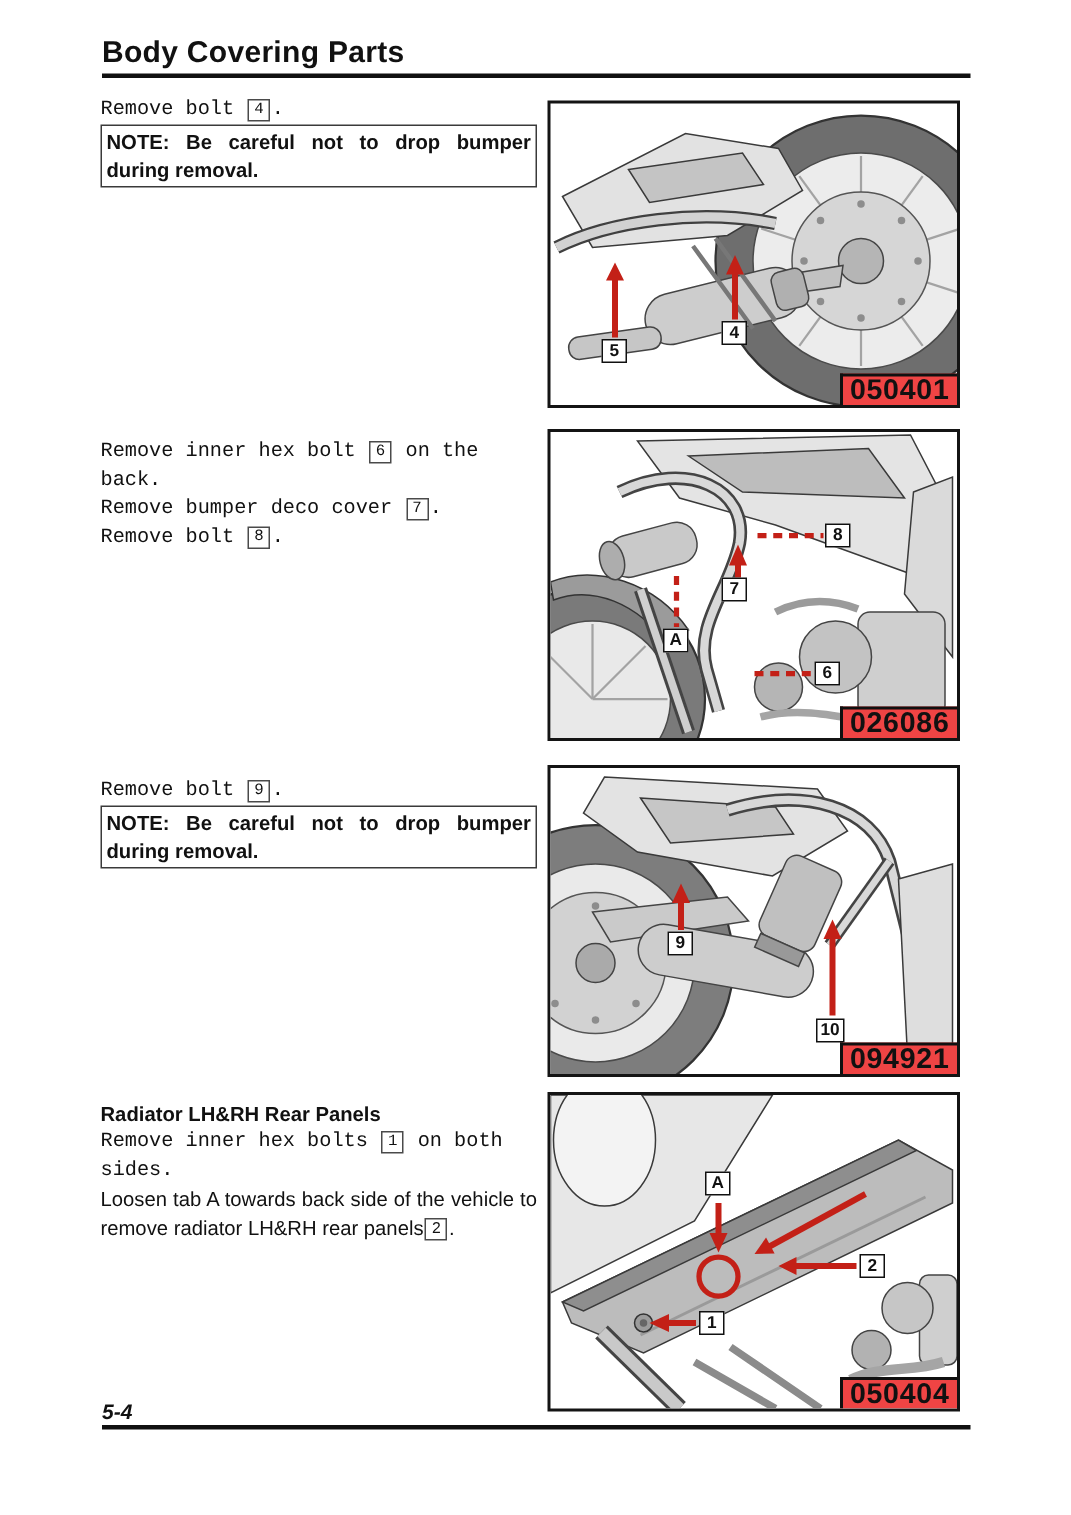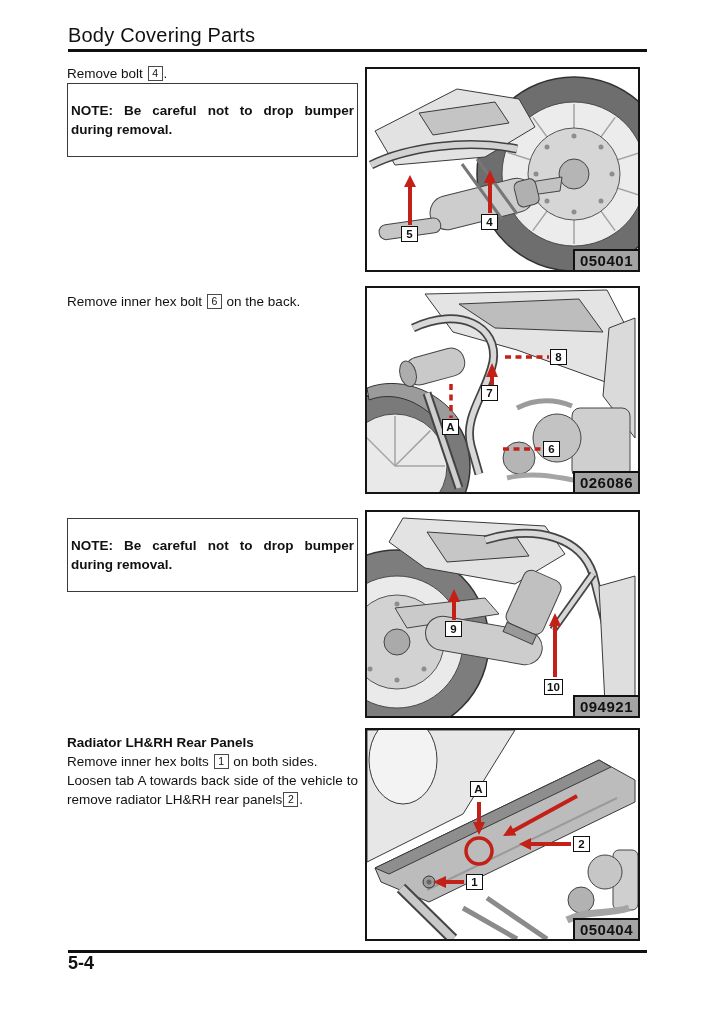--- a/index.html
+++ b/index.html
@@ -1,52 +1,52 @@
 <!DOCTYPE html>
 <html style="--red: #c32017;"><head>
 <meta charset="utf-8">
 <style>
   html,body{margin:0;padding:0;}
   body{background:#ffffff;width:714px;height:1010px;position:relative;
        font-family:"Liberation Sans",sans-serif;color:#111;}
   .page{position:absolute;inset:0;background:#fff;}
 
   
-  .title{position:absolute;left:68px;top:24px;font-size:20px;font-weight:normal;
+  .title{position:absolute;left:68px;top:24px;font-size:20px;font-weight:bold;
          letter-spacing:0.2px;margin:0;}
   .title-rule{position:absolute;left:68px;top:49px;width:579px;height:2.5px;background:#101010;}
 
   
   .text-col{position:absolute;left:67px;width:291px;}
   .para{font-size:13.5px;line-height:19px;text-align:justify;}
-  .para.nojust{text-align:left;}
+  .para.nojust{text-align:left;font-family:Liberation Mono, monospace;}
   .sec-heading{font-size:13.5px;line-height:19px;font-weight:bold;margin:0;}
   .refbox{display:inline-block;min-width:9px;padding:0 2px;margin:0 1px;
           border:1px solid #4a4a4a;background:#fff;font-size:10.5px;line-height:13px;
           text-align:center;transform:translateY(-1px);}
-  .note-box{border:1.2px solid #3a3a3a;padding:17px 3px;margin-top:0px;}
+  .note-box{border:1.2px solid #3a3a3a;padding:1px 3px;margin-top:0px;}
   .note-box .para{font-weight:bold;}
 
   
   .fig{position:absolute;left:365px;width:275px;background:#fff;
        border:2px solid #141414;box-sizing:border-box;overflow:hidden;}
   .fig svg{display:block;}
   .callout{position:absolute;min-width:17px;height:16px;line-height:14.5px;background:#fff;
            border:1.6px solid #101010;font-size:11.5px;font-weight:bold;text-align:center;
            padding:0 2px;box-sizing:border-box;}
-  .fignum{position:absolute;right:0;bottom:0;background:#a3a3a3;border-top:2.5px solid #101010;
-          border-left:2.5px solid #101010;font-size:15px;font-weight:600;line-height:19px;
+  .fignum{position:absolute;right:0;bottom:0;background:#ef4444;border-top:2.5px solid #101010;
+          border-left:2.5px solid #101010;font-size:19px;font-weight:600;line-height:19px;
           padding:0 5px;letter-spacing:0.5px;}
 
   .red-fill{fill:var(--red,#c32017);}
   .red-stroke{stroke:var(--red,#c32017);}
 
   
   .footer-rule{position:absolute;left:68px;top:950px;width:579px;height:3px;background:#101010;}
-  .page-num{position:absolute;left:68px;top:953px;font-size:18px;font-weight:bold;}
+  .page-num{position:absolute;left:68px;top:933px;font-size:14px;font-weight:bold;font-style:italic;}
 </style>
 </head>
 <body>
 
 <div class="page">
 
   <h1 class="title">Body Covering Parts</h1>
   <div class="title-rule"></div>
 
   <div class="text-col" style="top:64px;">
@@ -113,20 +113,22 @@
         <polygon class="red-fill" points="117,114 129,114 123,101"></polygon>
       </g>
     </svg>
     <div class="callout" style="left:34px;top:157px;">5</div>
     <div class="callout" style="left:114px;top:145px;">4</div>
     <div class="fignum">050401</div>
   </figure>
 
   <div class="text-col" style="top:292px;">
     <div class="para nojust">Remove inner hex bolt <span class="refbox">6</span> on the back.</div>
+    <div class="para nojust">Remove bumper deco cover <span class="refbox">7</span>.</div>
+    <div class="para nojust">Remove bolt <span class="refbox">8</span>.</div>
   </div>
 
   <figure class="fig" style="top:286px;height:208px;margin:0;">
     <svg width="271" height="204" viewBox="0 0 271 204">
 
       <circle cx="28" cy="178" r="75" fill="#7a7a7a" stroke="#333" stroke-width="1.5"></circle>
       <circle cx="28" cy="178" r="52" fill="#e9e9e9" stroke="#4a4a4a"></circle>
       <g stroke="#a3a3a3" stroke-width="1.5">
         <line x1="28" y1="178" x2="28" y2="128"></line>
         <line x1="28" y1="178" x2="28" y2="128" transform="rotate(45 28 178)"></line>
@@ -166,20 +168,21 @@
       </g>
     </svg>
     <div class="callout" style="left:183px;top:61px;">8</div>
     <div class="callout" style="left:114px;top:97px;">7</div>
     <div class="callout" style="left:75px;top:131px;">A</div>
     <div class="callout" style="left:176px;top:153px;">6</div>
     <div class="fignum">026086</div>
   </figure>
 
   <div class="text-col" style="top:518px;">
+    <div class="para nojust">Remove bolt <span class="refbox">9</span>.</div>
     <div class="note-box">
       <div class="para">NOTE: Be careful not to drop bumper during removal.</div>
     </div>
   </div>
 
   <figure class="fig" style="top:510px;height:208px;margin:0;">
     <svg width="271" height="204" viewBox="0 0 271 204">
 
       <circle cx="30" cy="130" r="92" fill="#7d7d7d" stroke="#333" stroke-width="1.5"></circle>
       <circle cx="30" cy="130" r="66" fill="#eaeaea" stroke="#4a4a4a"></circle>

